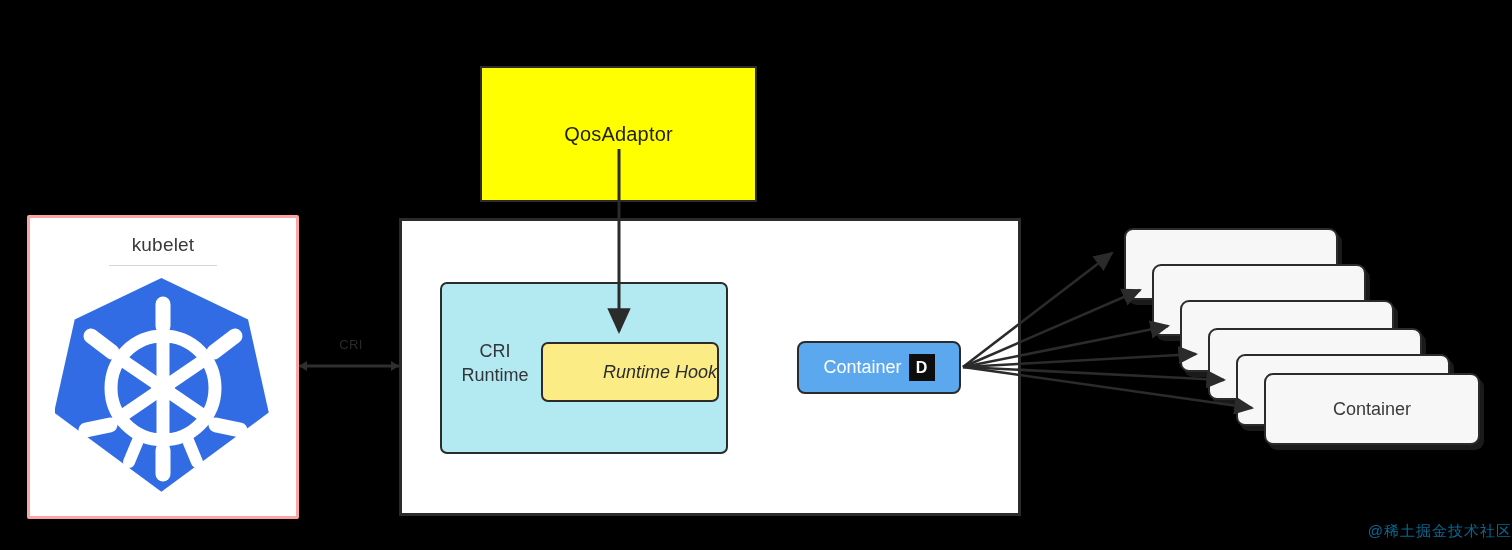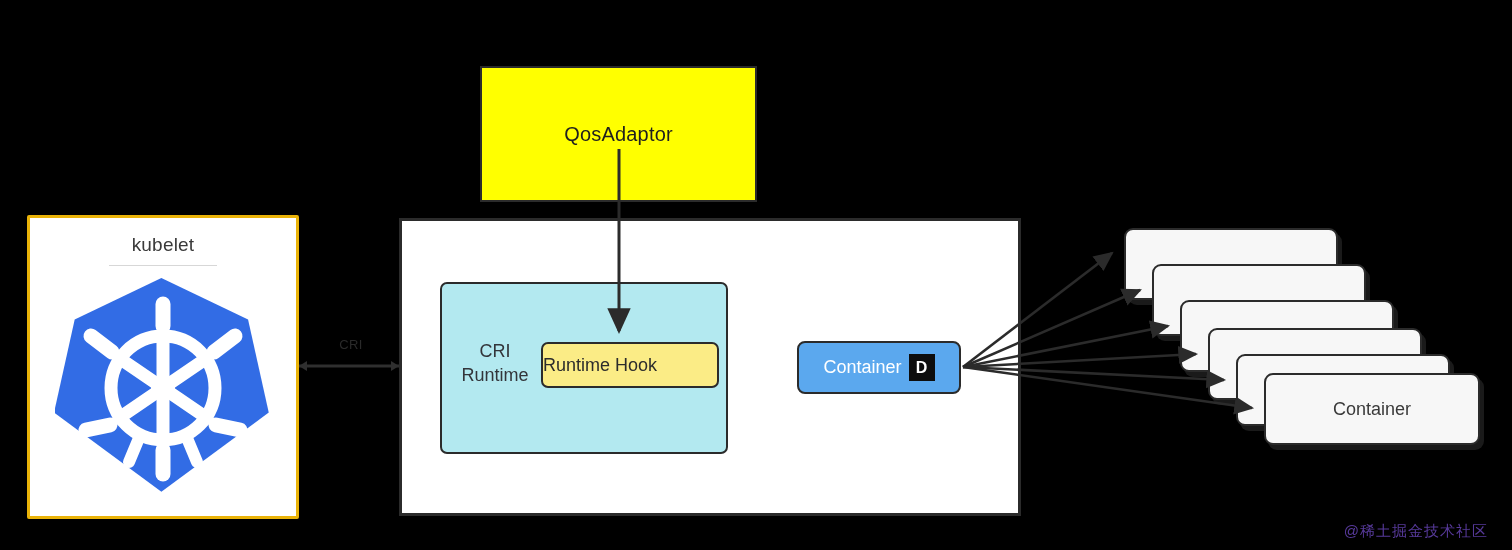--- a/index.html
+++ b/index.html
@@ -7,21 +7,21 @@
     width: 1512px; height: 550px;
     background: #000000;
     font-family: "Liberation Sans", sans-serif;
     overflow: hidden;
   }
   #stage { position: relative; width: 1512px; height: 550px; background: #000; }
 
   
   #kubelet-panel {
     position: absolute; left: 27px; top: 215px; width: 272px; height: 304px;
-    background: #ffffff; border: 3px solid #eab308; border-radius: 2px;
+    background: #ffffff; border: 3px solid #fca5a5; border-radius: 2px;
   }
   #kubelet-title {
     position: absolute; top: 16px; left: 0; width: 100%;
     text-align: center; font-size: 19px; color: #3a3a3a; letter-spacing: .2px;
   }
   #kubelet-rule {
     position: absolute; top: 47px; left: 50%; transform: translateX(-50%);
     width: 108px; height: 1px; background: #d7d7d7;
   }
   #k8s-logo { position: absolute; left: 50%; top: 52px; transform: translateX(-50%); }
@@ -47,23 +47,23 @@
   
   #cri-plugin {
     position: absolute; left: 440px; top: 282px; width: 288px; height: 172px;
     background: #b3e9f0; border: 2.5px solid #2b2b2b; border-radius: 7px;
   }
   #cri-plugin-label {
     position: absolute; left: 14px; top: 56px; width: 78px;
     text-align: center; font-size: 18px; color: #33353a; line-height: 1.32;
   }
   #runtime-hook {
-    position: absolute; left: 99px; top: 58px; width: 178px; height: 46px;
+    position: absolute; left: 99px; top: 58px; width: 178px; height: 60px;
     background: #fbec86; border: 2.5px solid #2b2b2b; border-radius: 7px;
-    display: flex; align-items: center; justify-content: flex-start;
+    display: flex; align-items: center; justify-content: flex-end; font-style: italic;
   }
   #runtime-hook-label { font-size: 18px; color: #2c2c2c; }
 
   
   #container-d {
     position: absolute; left: 797px; top: 341px; width: 164px; height: 53px;
     background: #5ba8ee; border: 2.5px solid #2b2b2b; border-radius: 8px;
     display: flex; align-items: center; justify-content: center; gap: 7px;
   }
   #container-d-label { font-size: 18px; color: #ffffff; }
@@ -80,22 +80,22 @@
   .card {
     position: absolute; width: 214px; height: 72px;
     background: #f7f7f7; border: 2.5px solid #2b2b2b; border-radius: 9px;
     box-shadow: 4px 5px 0 rgba(30,30,30,.85);
     display: flex; align-items: center; justify-content: center;
   }
   .card-label { font-size: 18px; color: #3a3a3a; }
 
   
   #watermark {
-    position: absolute; right: 24px; bottom: 9px;
-    font-size: 15px; color: #8b5cf6; letter-spacing: 1px; opacity: .62;
+    position: absolute; right: 0; bottom: 9px;
+    font-size: 15px; color: #0ea5e9; letter-spacing: 1px; opacity: .62;
   }
 </style>
 </head>
 <body>
 
 <div id="stage">
 
   <div id="kubelet-panel">
     <div id="kubelet-title">kubelet</div>
     <div id="kubelet-rule"></div>

